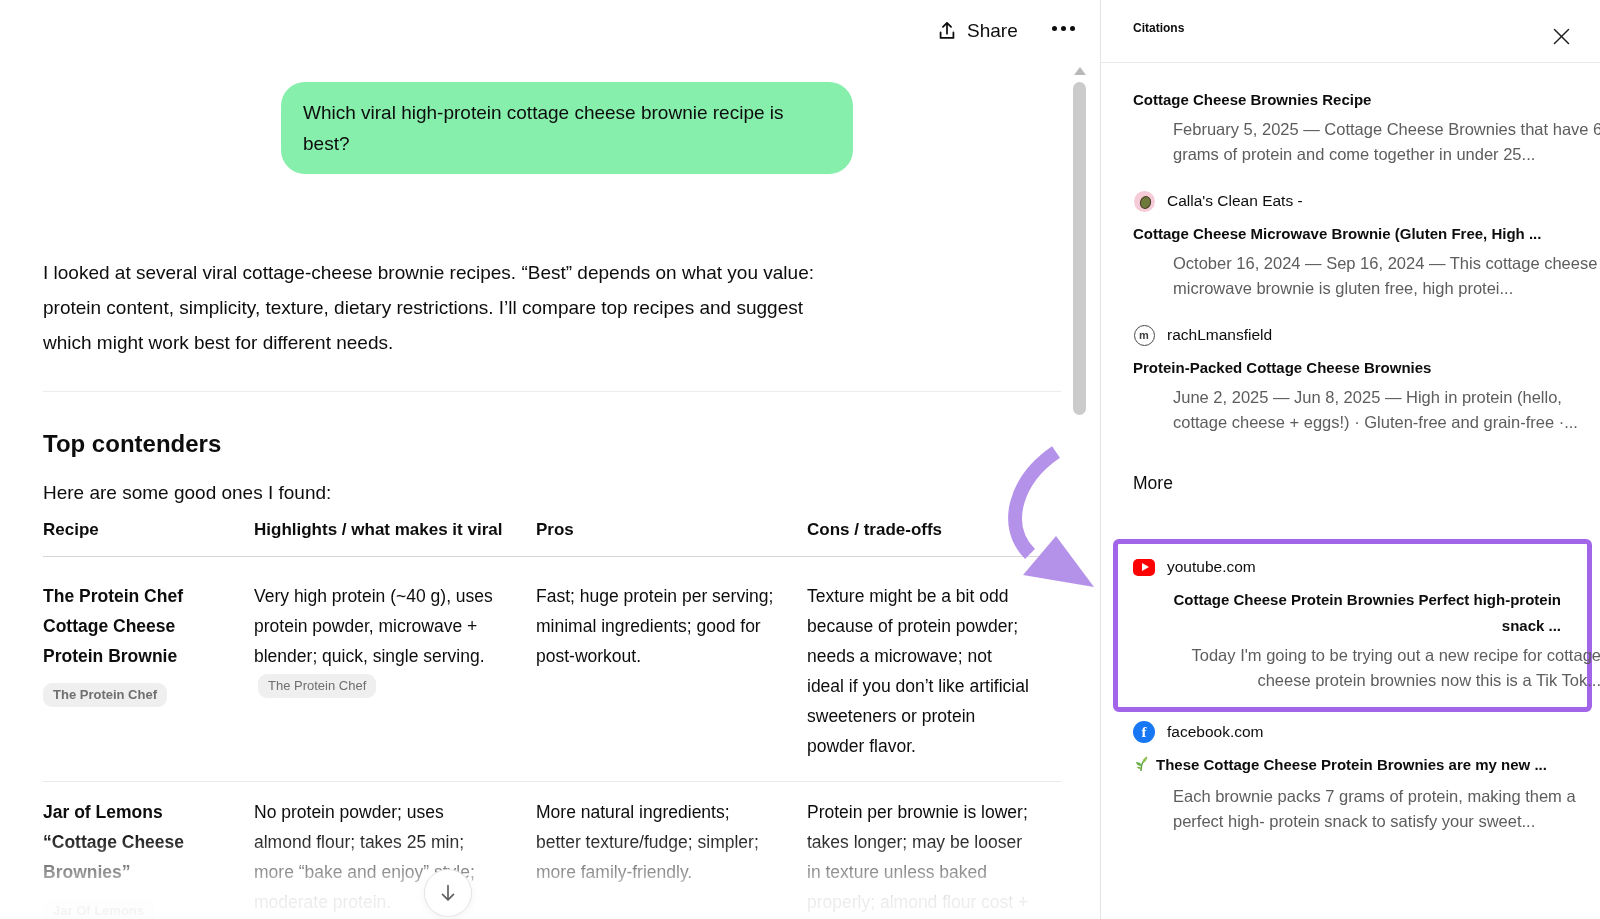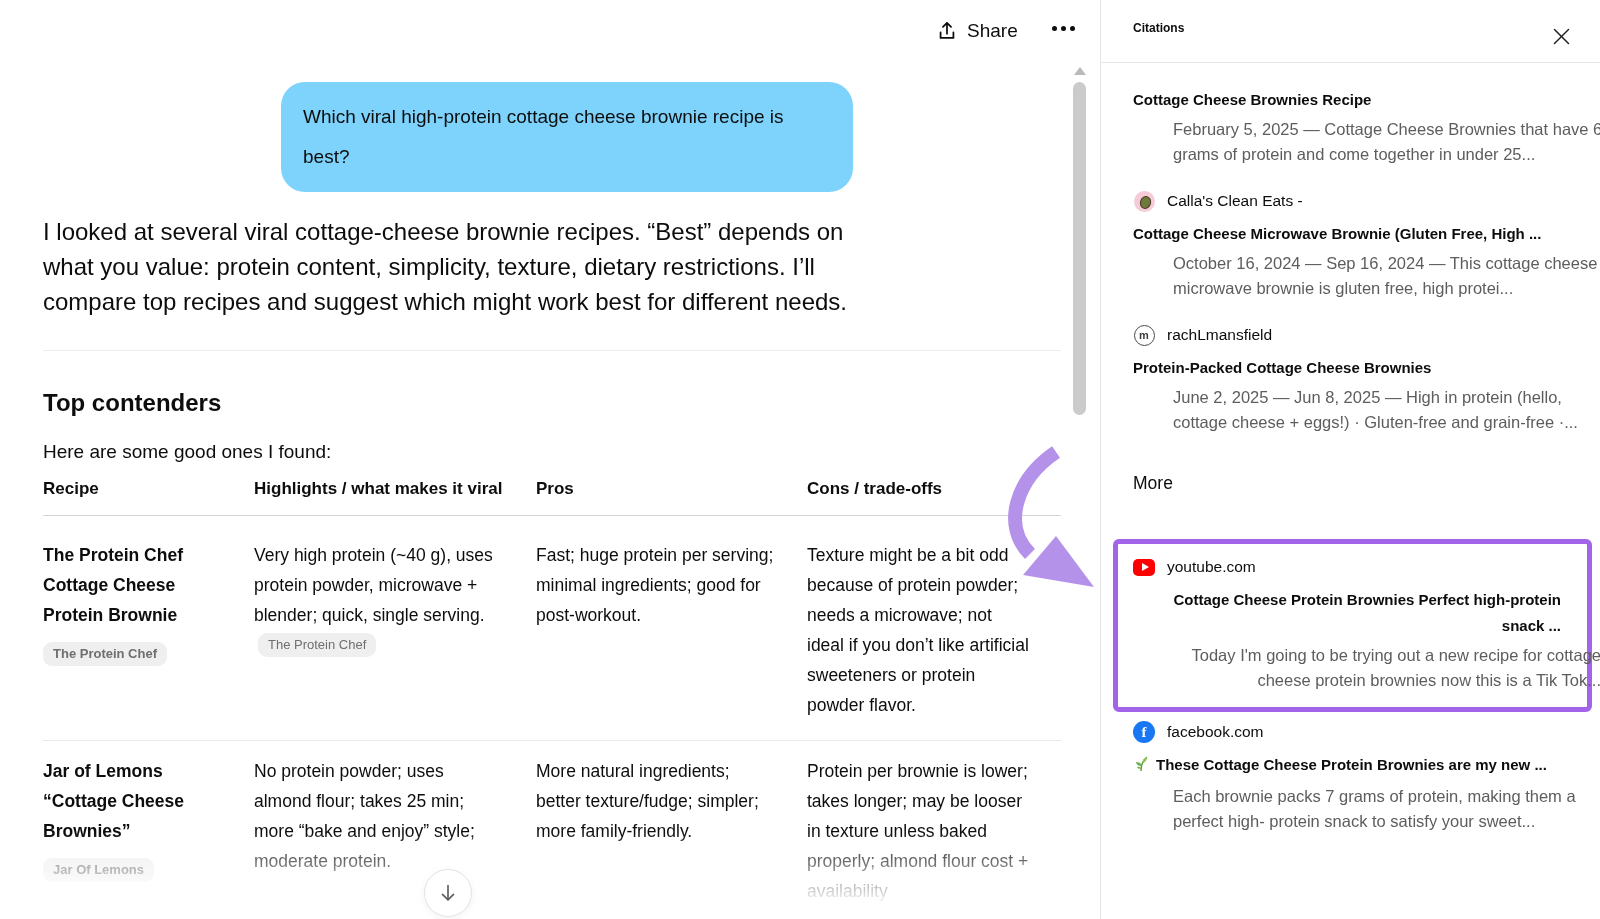--- a/index.html
+++ b/index.html
@@ -10,23 +10,23 @@
   
   .share-btn { left:930px; top:16px; display:flex; align-items:center; gap:9px;
                font-size:19px; cursor:pointer; padding:4px 6px; border-radius:8px; }
   .more-btn { left:1046px; top:20px; display:flex; gap:4px; align-items:center;
               padding:6px; cursor:pointer; }
   .more-btn .dot { width:5px; height:5px; border-radius:50%; background:#0d0d0d; }
 
   
   .chat-col { left:43px; top:82px; width:1018px; }
   .bubble-row { width:810px; display:flex; justify-content:flex-end; }
-  .bubble { width:572px; background:#7dd3fc; border-radius:24px;
-            padding:15px 22px; font-size:19px; line-height:40px; }
-  .answer { width:810px; margin-top:22px; font-size:24px; line-height:35px; }
+  .bubble { width:572px; background:#86efac; border-radius:24px;
+            padding:15px 22px; font-size:19px; line-height:31px; }
+  .answer { width:810px; margin-top:81px; font-size:19px; line-height:35px; }
   .hr { width:1018px; border:none; border-top:1px solid #ececec; margin-top:31px; }
   .h2 { margin-top:38px; font-size:24px; font-weight:700; }
   .intro { margin-top:24px; font-size:19px; }
 
   table.cmp { margin-top:14px; width:1018px; border-collapse:collapse; table-layout:fixed; }
   .cmp th { text-align:left; vertical-align:bottom; font-size:17px; font-weight:600;
             line-height:24px; padding:0 30px 14px 0; border-bottom:1px solid #d6d6d6; }
   .cmp td { vertical-align:top; font-size:17.5px; line-height:30px; padding:24px 32px 20px 0; }
   .cmp tr.r1 td { border-bottom:1px solid #e9e9e9; }
   .cmp tr.r2 td { padding-top:15px; }

